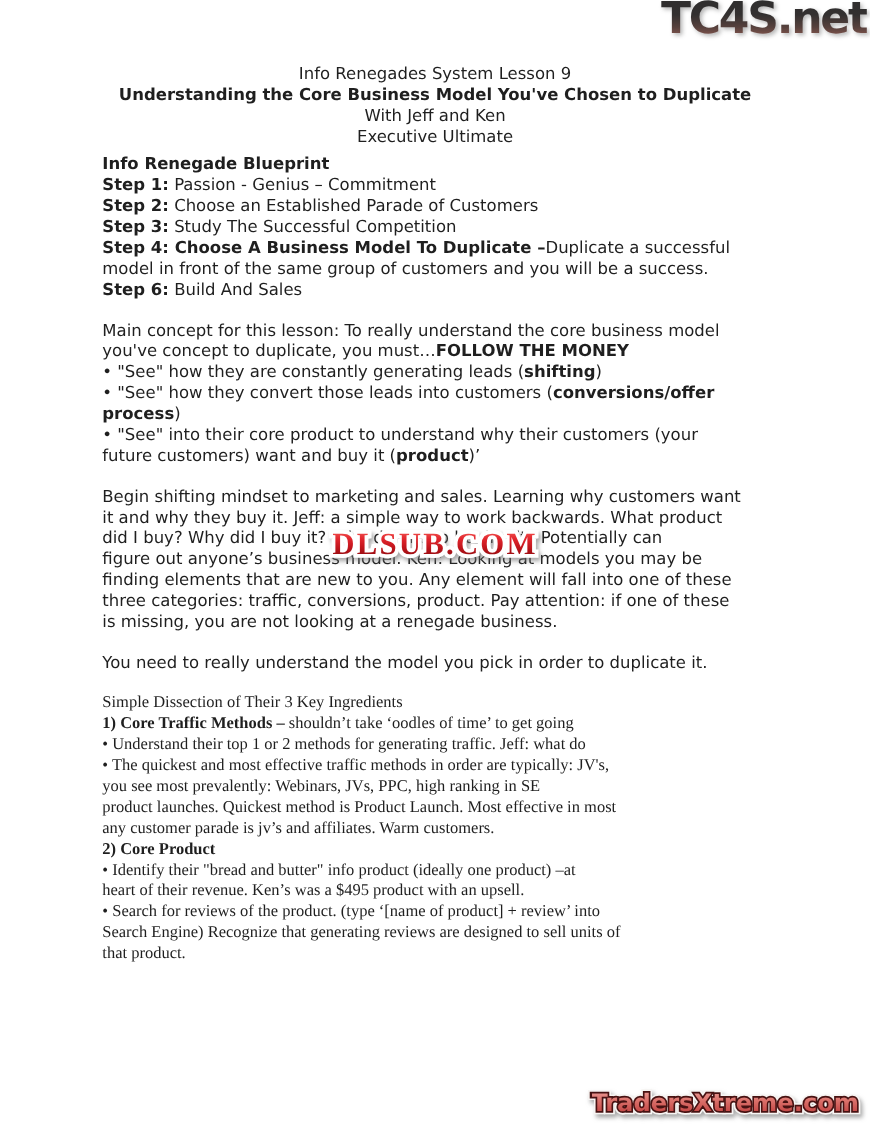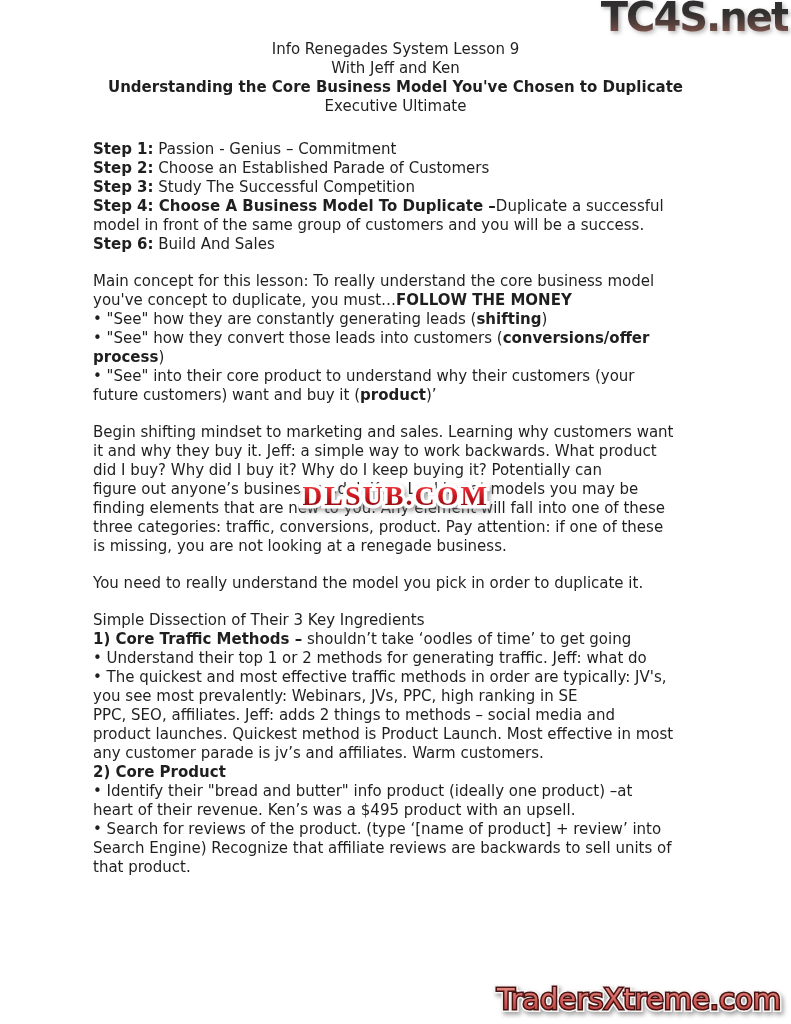--- a/index.html
+++ b/index.html
@@ -8,35 +8,35 @@
     position: relative;
     background: #ffffff;
     overflow: hidden;
     font-family: "DejaVu Sans", "Liberation Sans", sans-serif;
     color: #1f1f1f;
   }
 
   
   .header {
     position: absolute;
-    top: 40px; left: 0;
+    top: 58px; left: 0;
     width: 791px;
     text-align: center;
     font-size: 15px;
     line-height: 19px;
   }
   .doc {
     position: absolute;
     top: 140px; left: 93px;
     width: 640px;
     font-size: 15px;
     line-height: 19px;
   }
   .block { margin-bottom: 18px; }
-  .block:last-child { margin-bottom: 0; }
+  .block:last-child { margin-bottom: 0; font-family: Liberation Serif, serif; }
   .line { white-space: pre; }
   .b { font-weight: bold; }
 
   
   .top-logo {
     position: absolute;
     top: -5px; right: 3px;
     font-size: 40px;
     font-weight: bold;
     letter-spacing: -2px;
@@ -77,22 +77,22 @@
     background: linear-gradient(180deg, #f25a55 0%, #e2262e 28%, #c3161d 55%, #9c0d12 80%, #c8302f 100%);
     -webkit-background-clip: text;
     background-clip: text;
     color: transparent;
   }
 
   
   .bottom-logo {
     position: absolute;
     bottom: 7px; right: 10px;
-    font-size: 29px;
-    font-weight: normal;
+    font-size: 22px;
+    font-weight: bold;
     line-height: 1.2;
     white-space: nowrap;
   }
   .tx-glow {
     position: relative;
     display: inline-block;
     -webkit-text-stroke: 6px #f7f5f3;
     color: #f7f5f3;
     filter: drop-shadow(2px 3px 2px rgba(95, 95, 95, 0.55));
   }
@@ -113,27 +113,28 @@
 </style>
 </head>
 <body>
 
 <div class="top-logo">
   <span class="logo-text">TC4S.net</span>
 </div>
 
 <div class="header" id="doc-header">
     <div class="line"><span>Info Renegades System Lesson 9</span></div>
+    <div class="line"><span class="b">Understanding the Core Business Model You've Chosen to Duplicate</span></div>
     <div class="line"><span>With Jeff and Ken</span></div>
-    <div class="line"><span class="b">Understanding the Core Business Model You've Chosen to Duplicate</span></div>
     <div class="line"><span>Executive Ultimate</span></div>
   </div>
 
 <div class="doc" id="doc-blocks">
     <div class="block">
+      <div class="line"><span class="b">Info Renegade Blueprint</span></div>
       <div class="line"><span class="b">Step 1:</span><span> Passion - Genius – Commitment</span></div>
       <div class="line"><span class="b">Step 2:</span><span> Choose an Established Parade of Customers</span></div>
       <div class="line"><span class="b">Step 3:</span><span> Study The Successful Competition</span></div>
       <div class="line"><span class="b">Step 4: Choose A Business Model To Duplicate –</span><span>Duplicate a successful</span></div>
       <div class="line"><span>model in front of the same group of customers and you will be a success.</span></div>
       <div class="line"><span class="b">Step 6:</span><span> Build And Sales</span></div>
     </div>
     <div class="block">
       <div class="line"><span>Main concept for this lesson: To really understand the core business model</span></div>
       <div class="line"><span>you've concept to duplicate, you must…</span><span class="b">FOLLOW THE MONEY</span></div>
@@ -154,28 +155,27 @@
     </div>
     <div class="block">
       <div class="line"><span>You need to really understand the model you pick in order to duplicate it.</span></div>
     </div>
     <div class="block">
       <div class="line"><span>Simple Dissection of Their 3 Key Ingredients</span></div>
       <div class="line"><span class="b">1) Core Traffic Methods –</span><span> shouldn’t take ‘oodles of time’ to get going</span></div>
       <div class="line"><span>• Understand their top 1 or 2 methods for generating traffic. Jeff: what do</span></div>
       <div class="line"><span>• The quickest and most effective traffic methods in order are typically: JV's,</span></div>
       <div class="line"><span>you see most prevalently: Webinars, JVs, PPC, high ranking in SE</span></div>
-      <div class="line"><span>PPC, SEO, affiliates. Jeff: adds 2 things to methods – social media and</span></div>
       <div class="line"><span>product launches. Quickest method is Product Launch. Most effective in most</span></div>
       <div class="line"><span>any customer parade is jv’s and affiliates. Warm customers.</span></div>
       <div class="line"><span class="b">2) Core Product</span></div>
       <div class="line"><span>• Identify their "bread and butter" info product (ideally one product) –at</span></div>
       <div class="line"><span>heart of their revenue. Ken’s was a $495 product with an upsell.</span></div>
       <div class="line"><span>• Search for reviews of the product. (type ‘[name of product] + review’ into</span></div>
-      <div class="line"><span>Search Engine) Recognize that affiliate reviews are backwards to sell units of</span></div>
+      <div class="line"><span>Search Engine) Recognize that generating reviews are designed to sell units of</span></div>
       <div class="line"><span>that product.</span></div>
     </div>
   </div>
 
 <div class="watermark">
   <span class="wm-glow">DLSUB.COM</span>
   <span class="wm-fill">DLSUB.COM</span>
 </div>
 
 <div class="bottom-logo">

